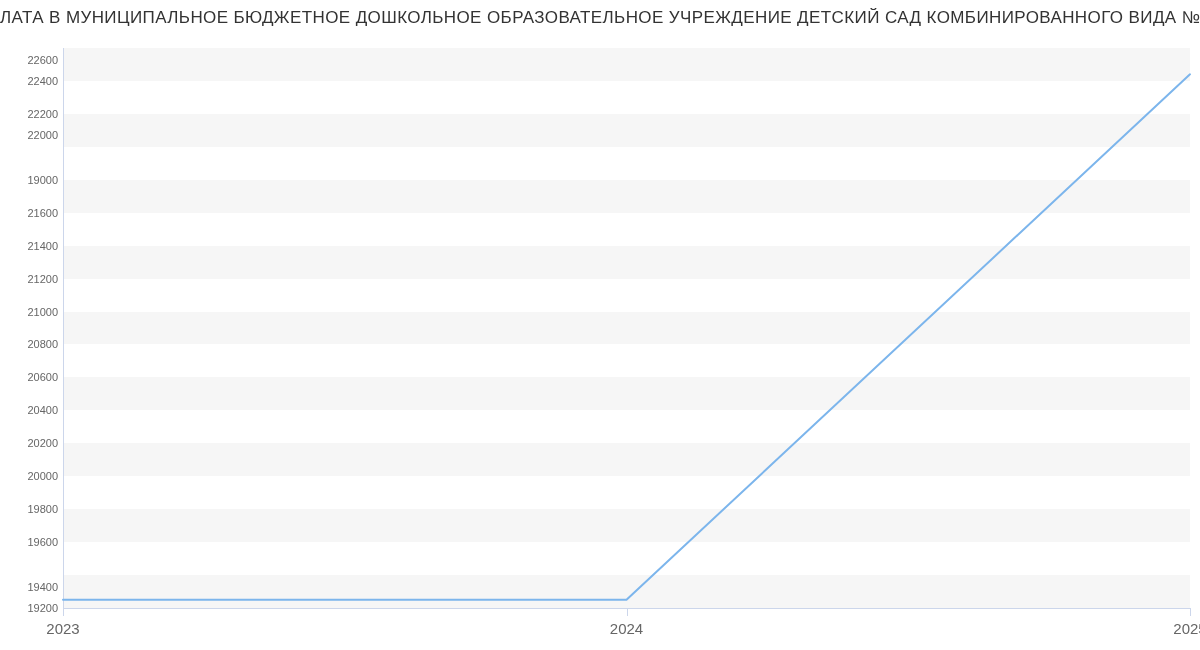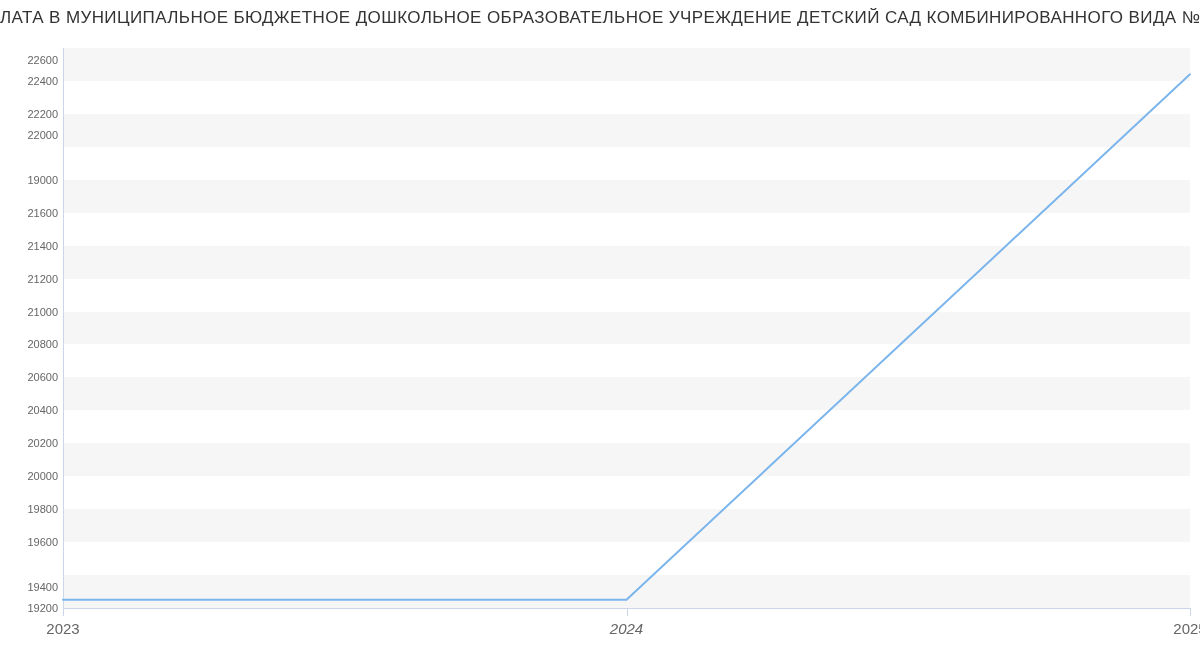--- a/index.html
+++ b/index.html
@@ -140,16 +140,16 @@
     <div class="ytick-label" style="top: 245.647px;">21400</div>
     <div class="ytick-label" style="top: 212.706px;">21600</div>
     <div class="ytick-label" style="top: 179.765px;">19000</div>
     <div class="ytick-label" style="top: 135px;">22000</div>
     <div class="ytick-label" style="top: 113.882px;">22200</div>
     <div class="ytick-label" style="top: 80.9412px;">22400</div>
     <div class="ytick-label" style="top: 60px;">22600</div>
     <div class="xtick-mark" style="left: 63px;"></div>
     <div class="xtick-label" style="left: 63px;">2023</div>
     <div class="xtick-mark" style="left: 626.5px;"></div>
-    <div class="xtick-label" style="left: 626.5px; font-style: italic;">2024</div>
+    <div class="xtick-label" style="left: 626.5px;">2024</div>
     <div class="xtick-mark" style="left: 1190px;"></div>
     <div class="xtick-label" style="left: 1190px;">2025</div>
   </div>
 
 </body></html>

